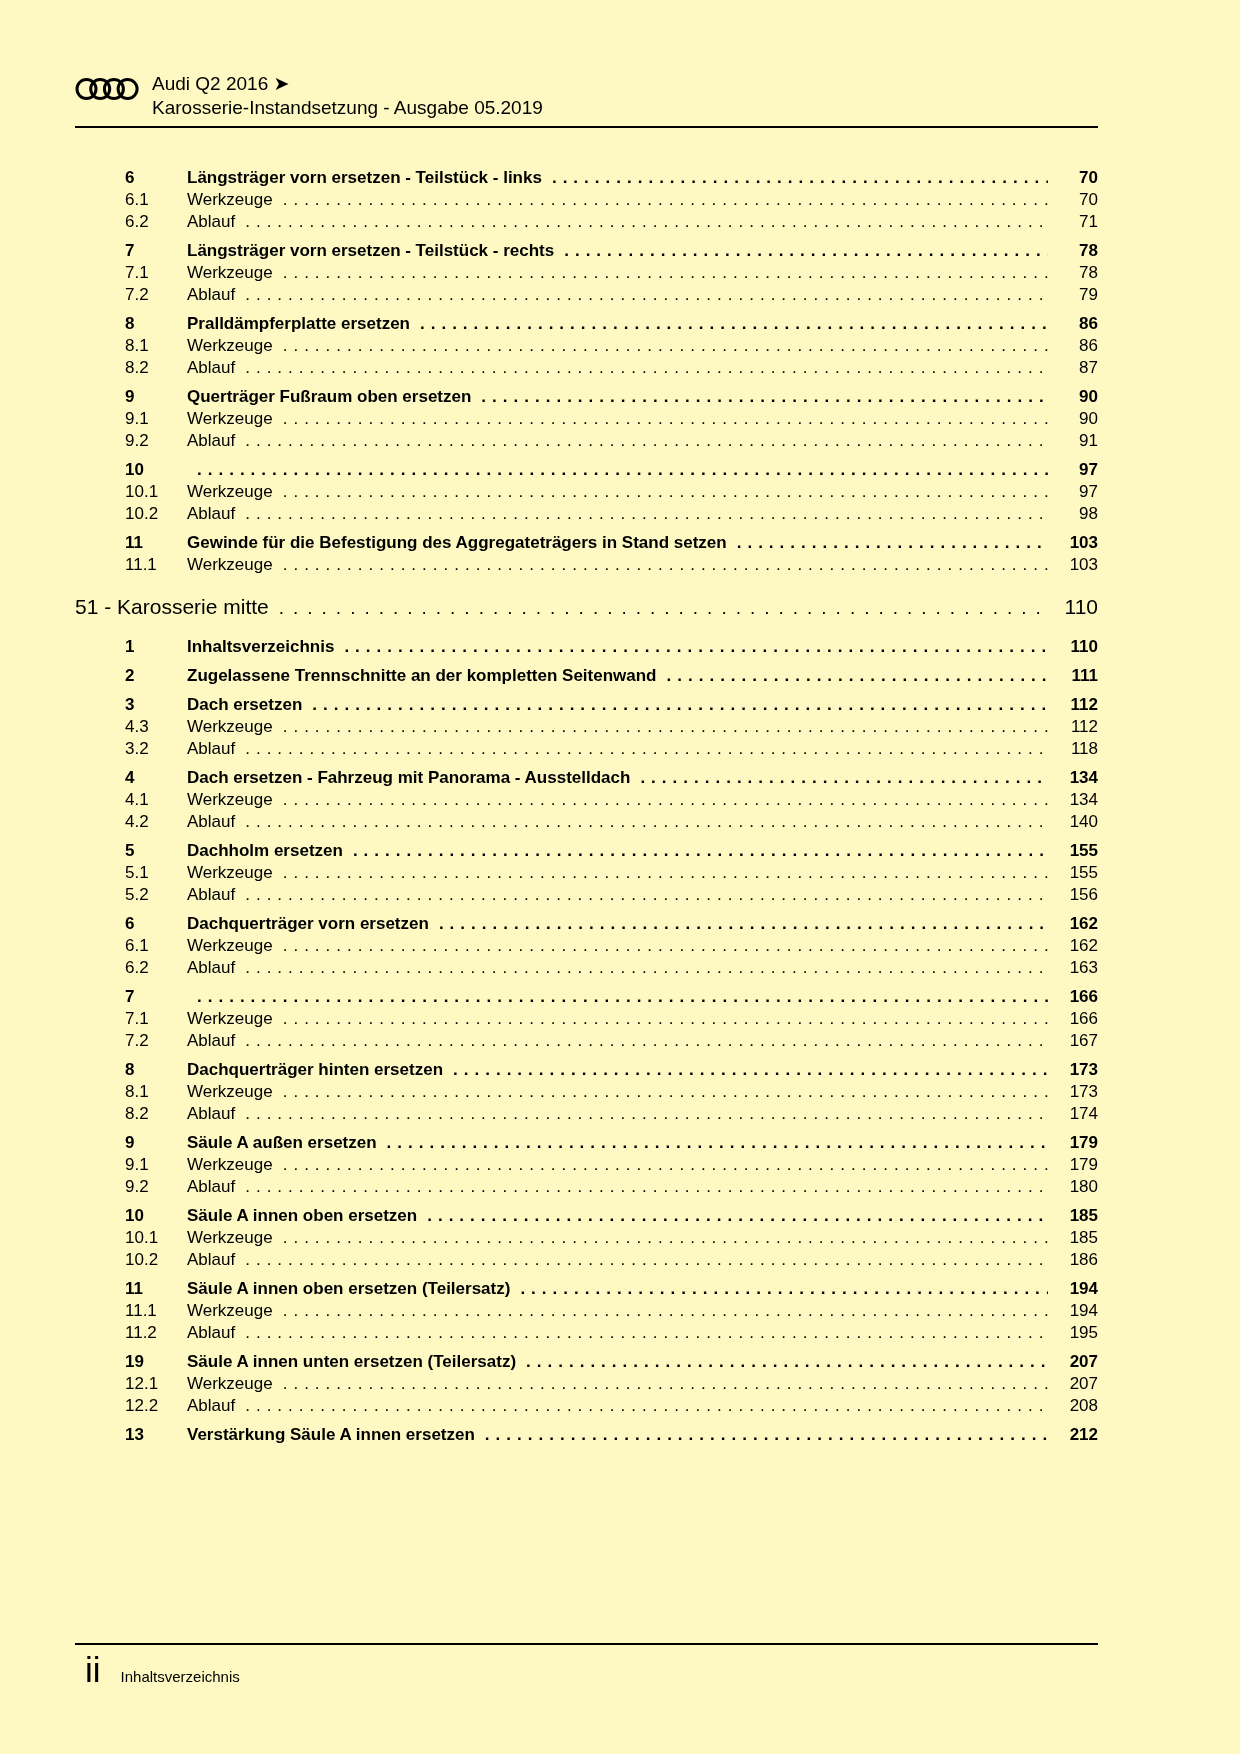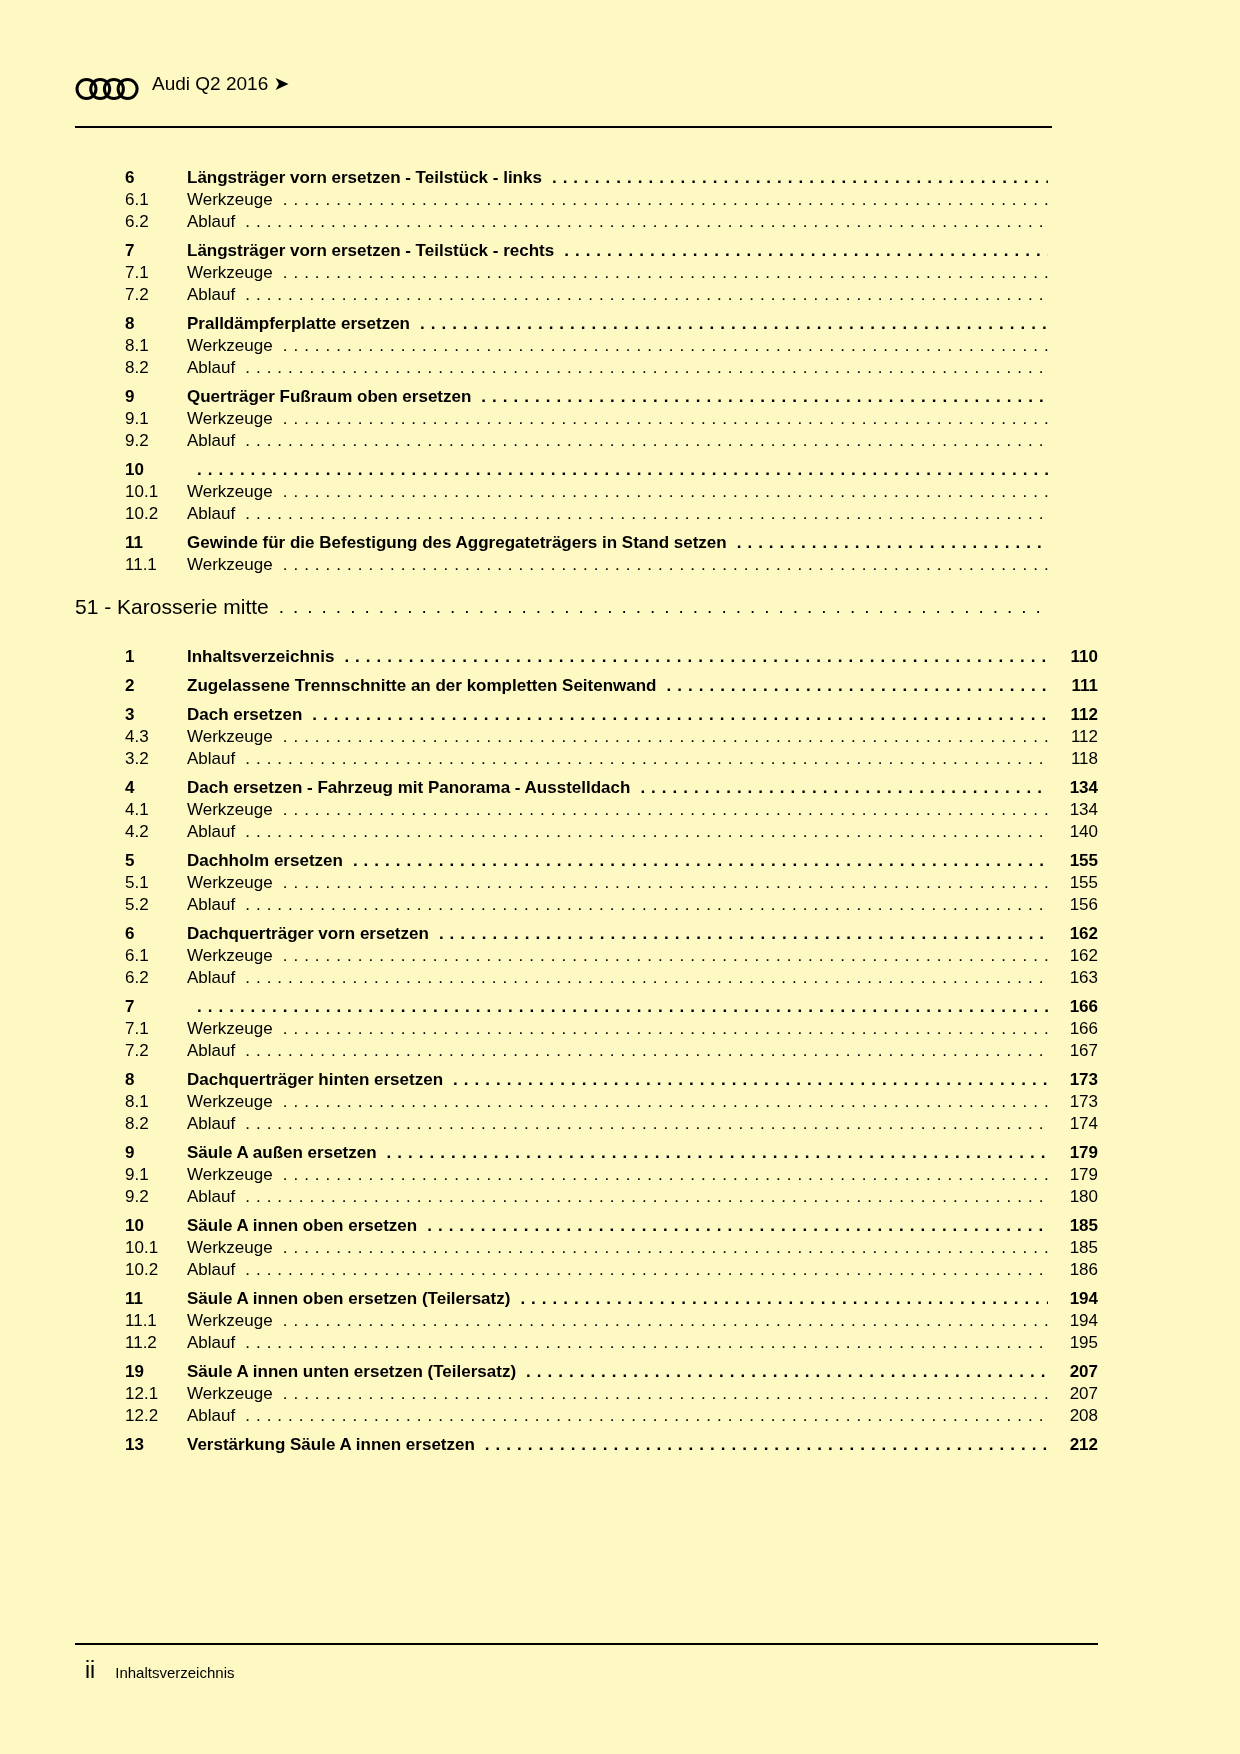--- a/index.html
+++ b/index.html
@@ -34,49 +34,50 @@
   .row.chapter { font-weight: bold; margin-top: 7px; }
   .row .num   { flex: none; width: 62px; }
   .row .title { flex: none; white-space: nowrap; }
   .row .dots  {
     flex: 1 1 auto; min-width: 0;
     overflow: hidden; white-space: nowrap;
     letter-spacing: 6px; margin: 0 4px 0 10px;
   }
   .row .page  { flex: none; width: 46px; text-align: right; }
   .row.section {
-    padding-left: 0; margin-top: 16px; margin-bottom: 24px;
+    padding-left: 0; margin-top: 16px; margin-bottom: 14px;
     height: 30px; line-height: 30px;
-    font-size: 21px; font-weight: normal; align-items: flex-end;
+    font-size: 21px; font-weight: normal;
   }
   .row.section .dots { font-size: 19px; letter-spacing: 9px; }
   
   .footer { position: absolute; top: 1643px; left: 75px; width: 1023px; }
   .frow { display: flex; align-items: baseline; gap: 20px; margin-top: 10px; padding-left: 10px; }
-  .roman { font-size: 23px; line-height: 30px; }
+  .roman { font-size: 35px; line-height: 30px; }
   .flabel { font-size: 15px; text-align: right; }
 </style>
 </head>
 <body>
 
 <div class="page">
 
   <div class="header">
     <div class="logo">
       <svg width="64" height="26" viewBox="0 0 64 26" xmlns="http://www.w3.org/2000/svg">
         <g fill="none" stroke="#000" stroke-width="3">
           <circle cx="11.5" cy="13" r="9.5"></circle>
           <circle cx="25.2" cy="13" r="9.5"></circle>
           <circle cx="38.9" cy="13" r="9.5"></circle>
           <circle cx="52.6" cy="13" r="9.5"></circle>
         </g>
       </svg>
     </div>
     <div class="htext">
       <div>Audi Q2 2016 ➤</div>
+      <div>Karosserie-Instandsetzung - Ausgabe 05.2019</div>
     </div>
   </div>
   <div class="rule rule-top"></div>
 
   <div class="toc">
       <div class="row chapter">
         <span class="num">6</span>
         <span class="title">Längsträger vorn ersetzen - Teilstück - links</span>
         <span class="dots">..........................................................................................................................................................................</span>
         <span class="page">70</span>

